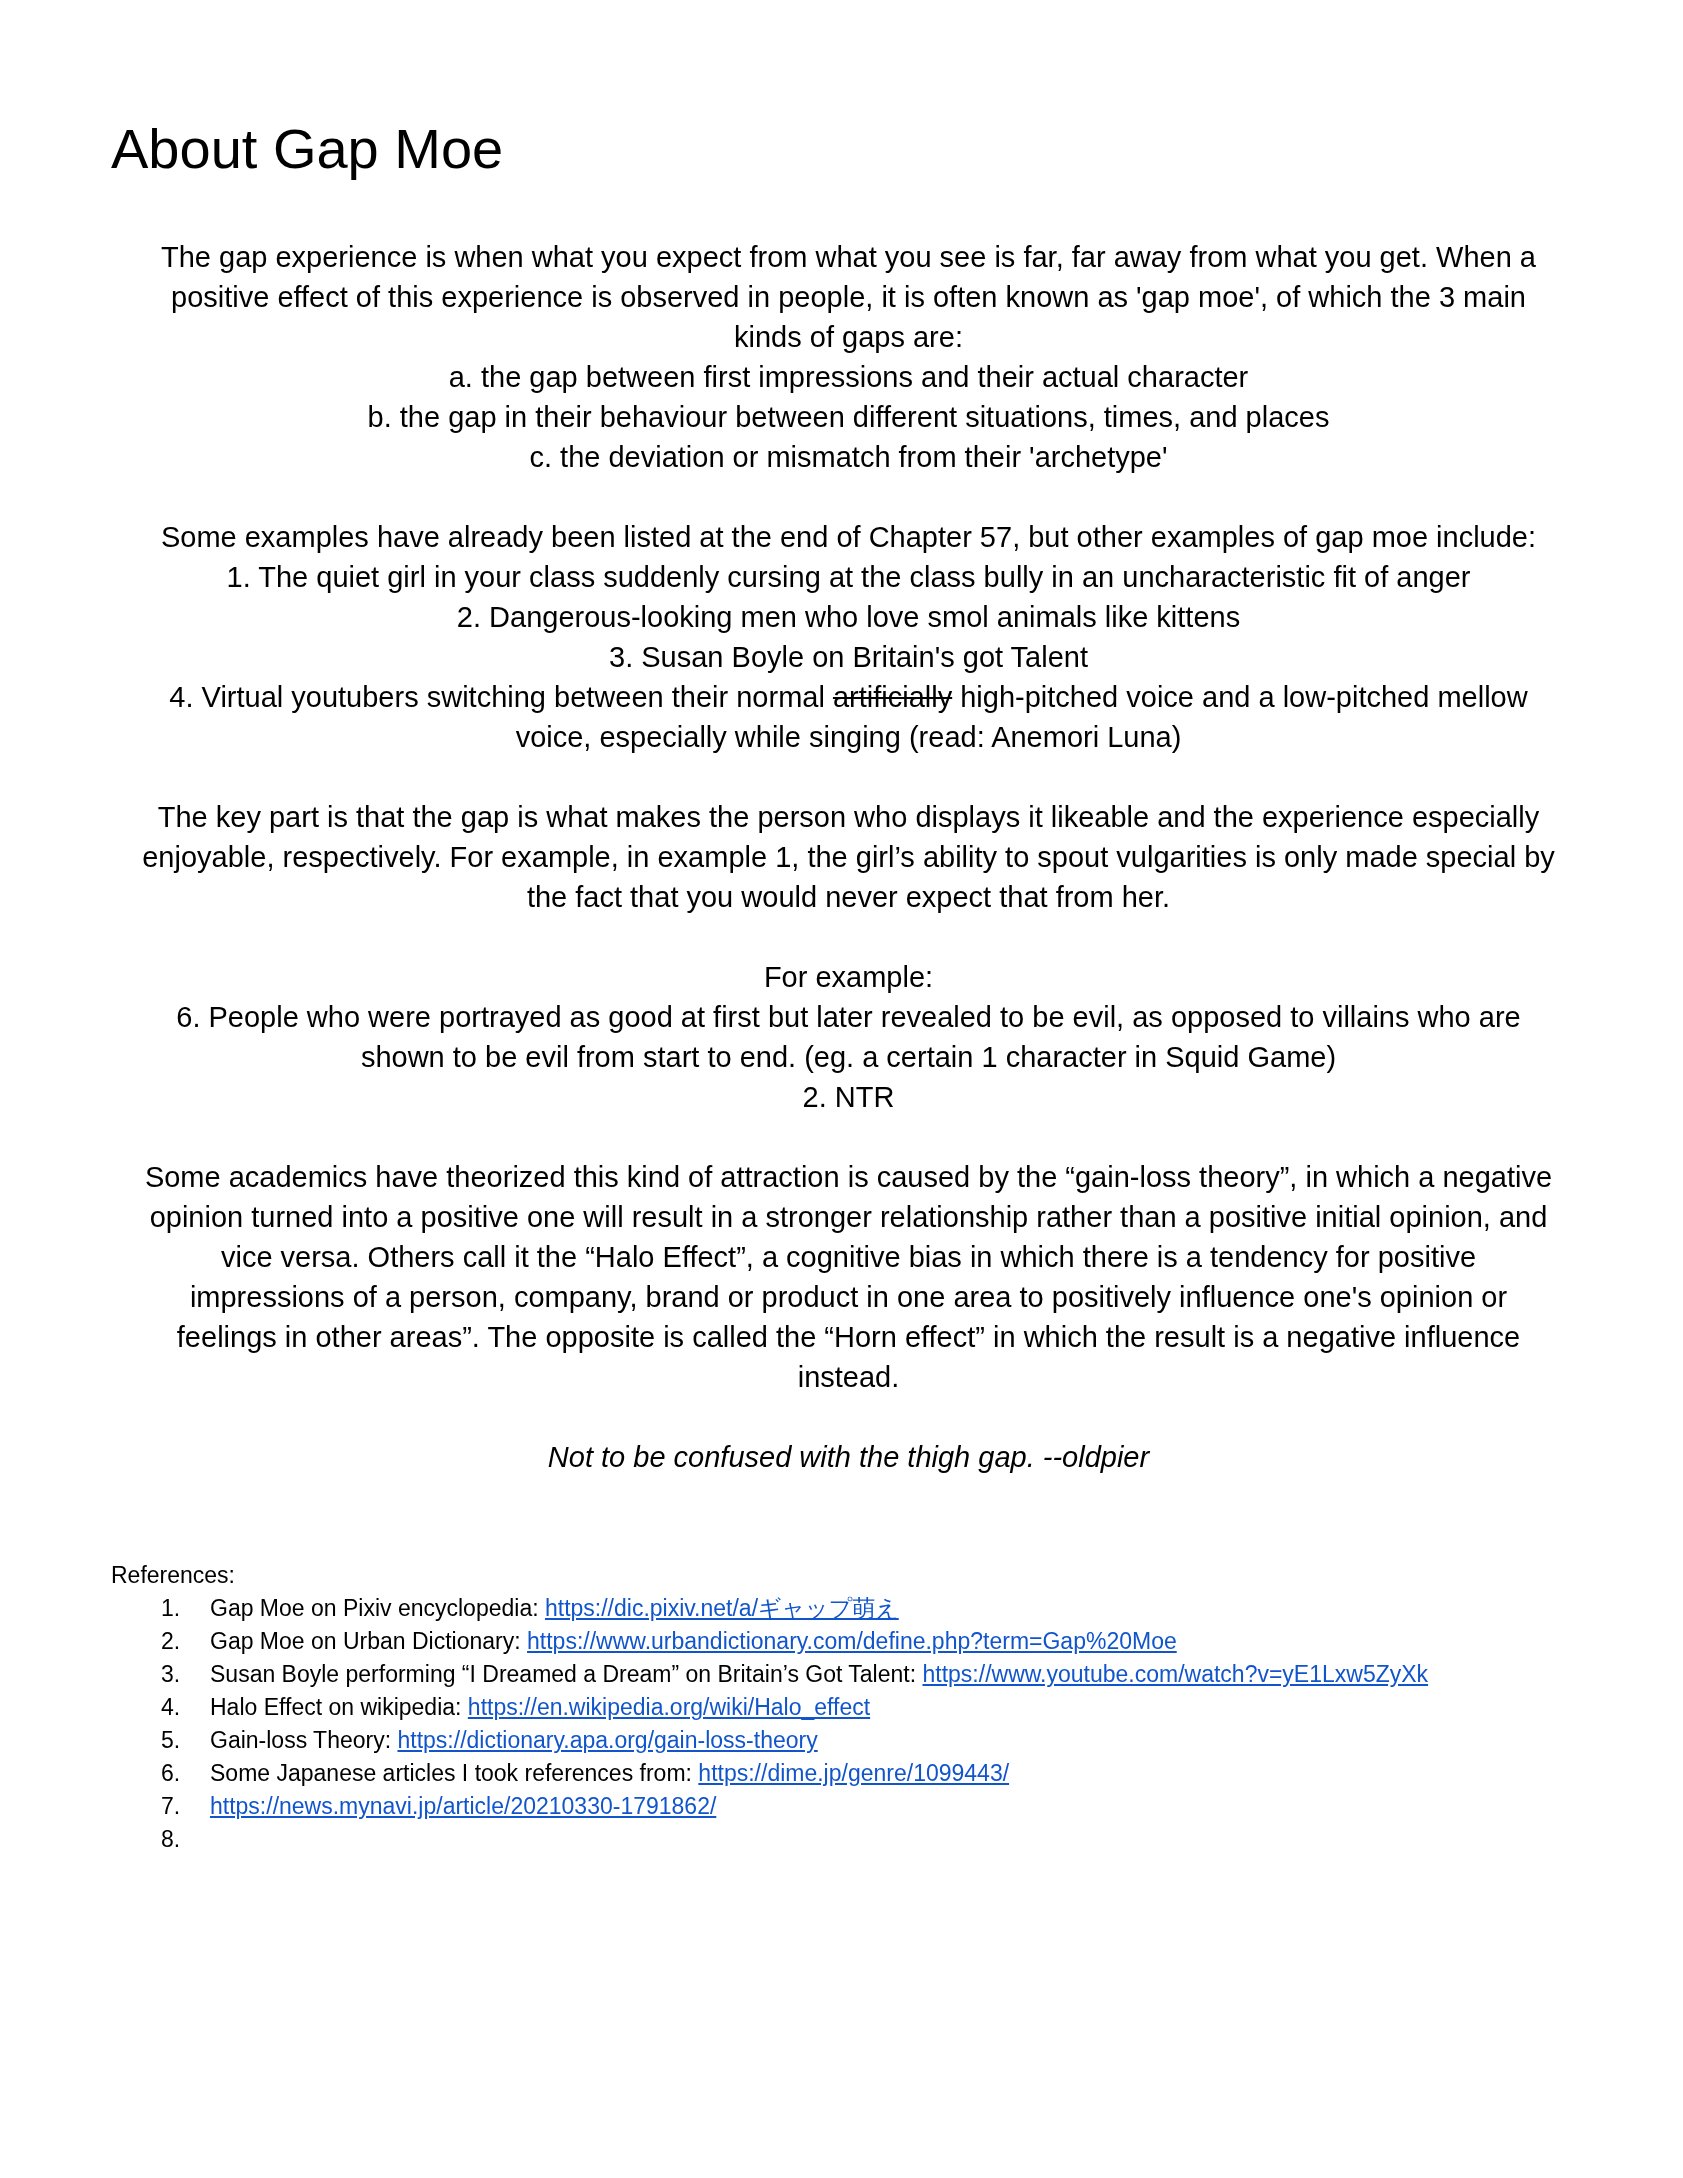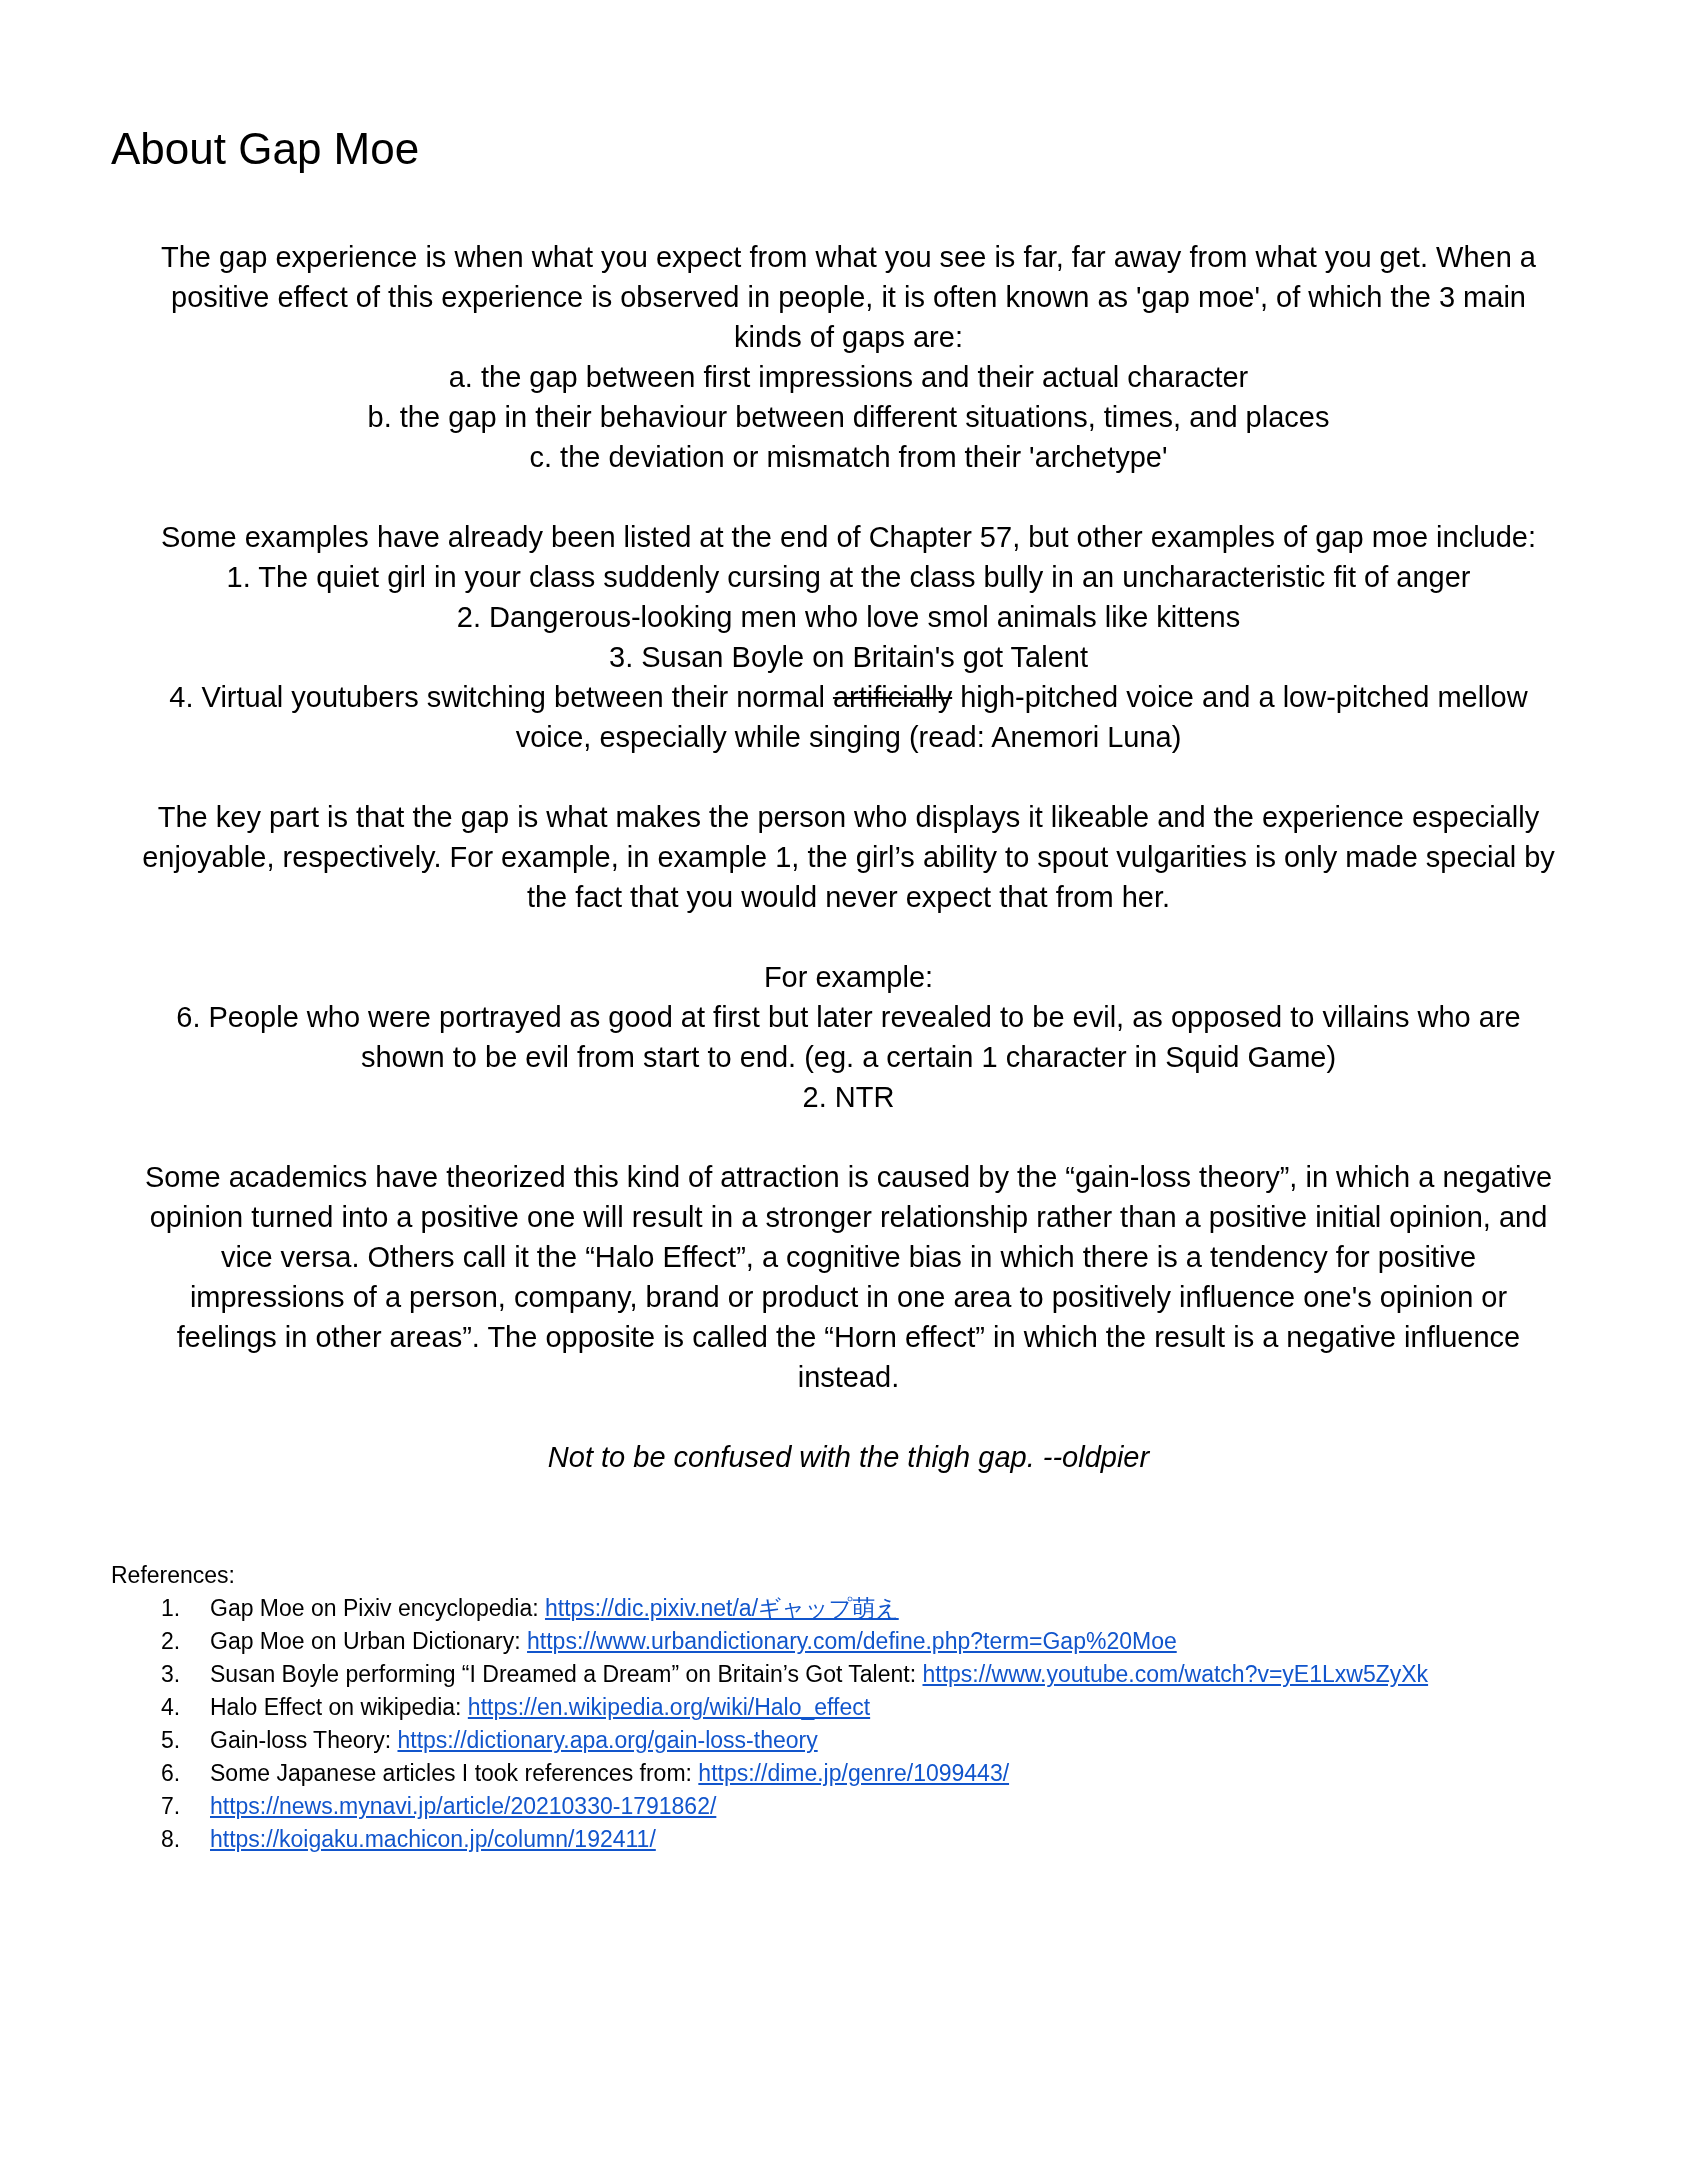--- a/index.html
+++ b/index.html
@@ -20,21 +20,21 @@
       left: 111px;
       top: 0;
       width: 1475px;
     }
     .title {
       position: absolute;
       top: 123px;
       left: 0;
       margin: 0;
       font-weight: normal;
-      font-size: 44px;
+      font-size: 56px;
       line-height: 51px;
       white-space: nowrap;
     }
     .body-block {
       position: absolute;
       top: 237px;
       left: 0;
       width: 1475px;
       font-size: 29px;
       line-height: 40px;
@@ -180,19 +180,18 @@
       <li class="ref-item">
         <span class="ref-num">6.</span>
         <span class="ref-content"><span>Some Japanese articles I took references from: </span><a class="link">https://dime.jp/genre/1099443/</a></span>
       </li>
       <li class="ref-item">
         <span class="ref-num">7.</span>
         <span class="ref-content"><a class="link">https://news.mynavi.jp/article/20210330-1791862/</a></span>
       </li>
       <li class="ref-item">
         <span class="ref-num">8.</span>
-        <span class="ref-content"><a class="link">https://koigaku.machicon.jp/column/192411/</a></span>
       </li>
     </ol>
   </div>
 
 </div>
 
 
 </body></html>

